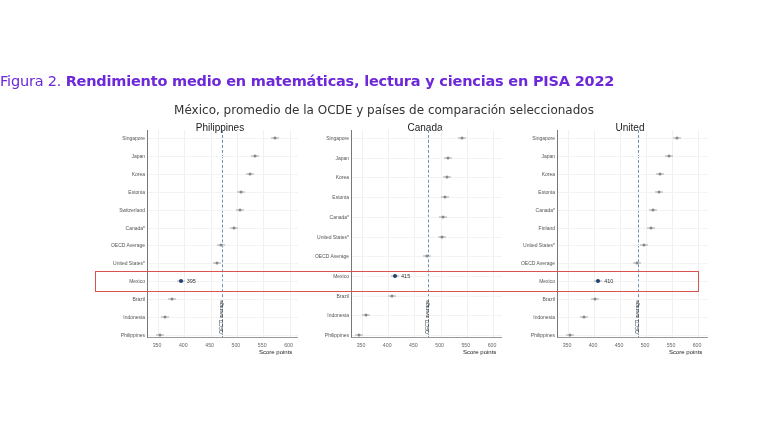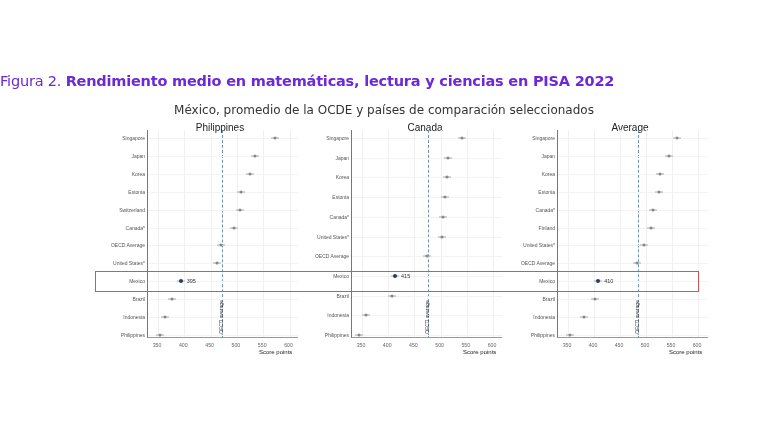--- a/index.html
+++ b/index.html
@@ -160,21 +160,21 @@
       <div class="err" style="left: 388.44px; width: 8px; top: 295.6px;"></div>
       <div class="pt" style="left: 392.44px; top: 295.6px;"></div>
       <div class="ylab" style="right: 419px; top: 315.3px;">Indonesia</div>
       <div class="err" style="left: 361.716px; width: 8px; top: 315.3px;"></div>
       <div class="pt" style="left: 365.716px; top: 315.3px;"></div>
       <div class="ylab" style="right: 419px; top: 335px;">Philippines</div>
       <div class="err" style="left: 355.428px; width: 8px; top: 335px;"></div>
       <div class="pt" style="left: 359.428px; top: 335px;"></div>
     </div>
     <div>
-      <div class="panel-title" style="position: absolute; left: 590px; width: 80px; top: 122px;">Average</div>
+      <div class="panel-title" style="position: absolute; left: 590px; width: 80px; top: 122px;">United</div>
       <div class="plot" style="left: 557px; width: 150px; top: 130px;">
         <div class="gridv" style="left: 10px;"></div>
         <div class="gridv" style="left: 36px;"></div>
         <div class="gridv" style="left: 62px;"></div>
         <div class="gridv" style="left: 88px;"></div>
         <div class="gridv" style="left: 114px;"></div>
         <div class="gridv" style="left: 140px;"></div>
         <div class="oecd-line" style="left: 80.2px;"></div>
         <div class="gridh" style="top: 8px;"></div>
         <div class="gridh" style="top: 25.9091px;"></div>

